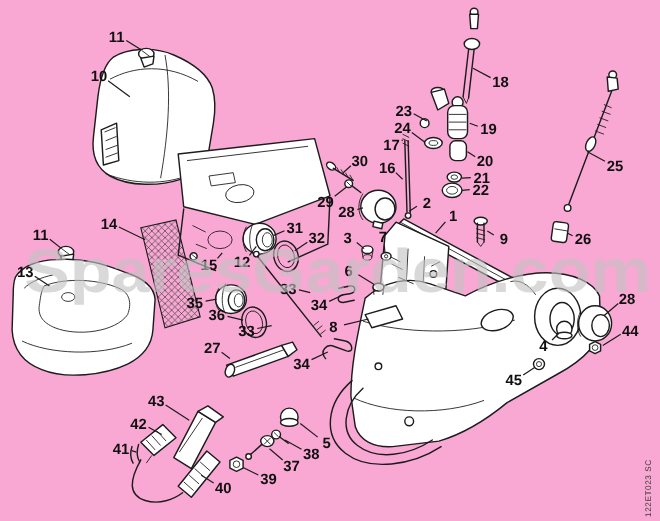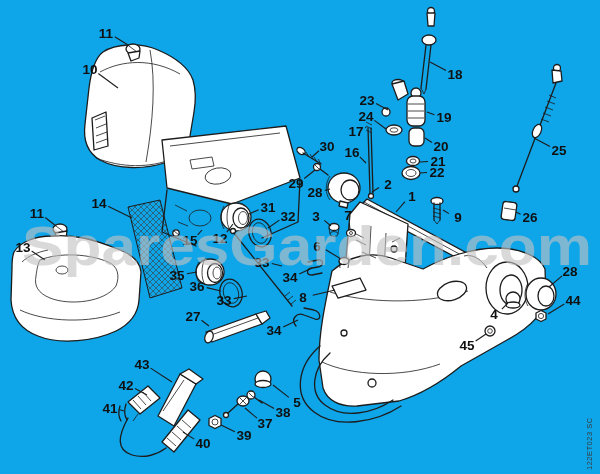--- a/index.html
+++ b/index.html
@@ -1,16 +1,16 @@
 <!DOCTYPE html>
 <html><head>
 <meta charset="utf-8">
 <style>
   html,body{margin:0;padding:0;background:#fff;}
-  .stage{position:relative;width:600px;height:474px;background:#0ea5e9;overflow:hidden;
+  .stage{position:relative;width:600px;height:474px;background:#f9a8d4;overflow:hidden;
          font-family:"Liberation Sans",sans-serif;}
   svg{display:block;}
   .ln{stroke:#1c1c1c;stroke-width:1.3;fill:none;stroke-linecap:round;stroke-linejoin:round;}
   .fw{stroke:#1c1c1c;stroke-width:1.3;fill:#fff;stroke-linejoin:round;}
   .thin{stroke:#1c1c1c;stroke-width:0.8;fill:none;}
   .callout{font:bold 13.5px "Liberation Sans",sans-serif;fill:#101010;}
   .leader{stroke:#1c1c1c;stroke-width:1.1;fill:none;}
   .watermark-text{font:bold 56px "Liberation Sans",sans-serif;fill:#c2c2c2;fill-opacity:0.62;}
   .doccode{font:7.5px "Liberation Sans",sans-serif;fill:#3a3a3a;letter-spacing:0.5px;}
 </style>

